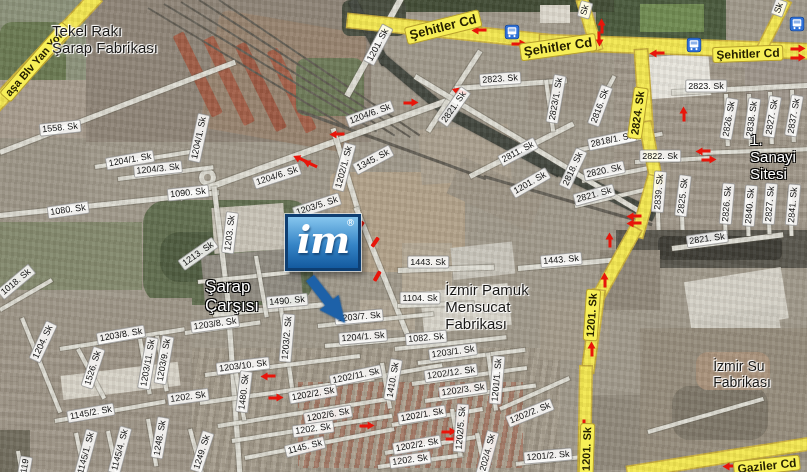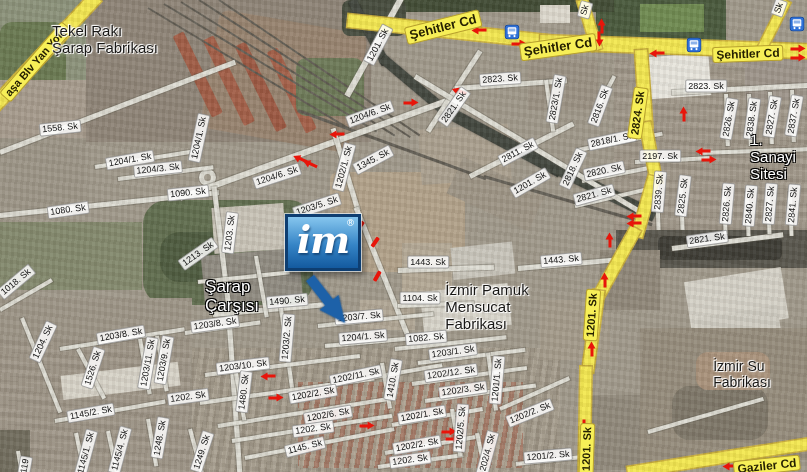--- a/index.html
+++ b/index.html
@@ -323,21 +323,21 @@
     <div class="lbl street" style="left: 410px; top: 460px; transform: translate(-50%, -50%) rotate(-8deg);">1202. Sk</div>
     <div class="lbl street" style="left: 487px; top: 455px; transform: translate(-50%, -50%) rotate(-75deg);">1202/4. Sk</div>
     <div class="lbl street" style="left: 548px; top: 456px; transform: translate(-50%, -50%) rotate(-5deg);">1201/2. Sk</div>
     <div class="lbl street" style="left: 518px; top: 152px; transform: translate(-50%, -50%) rotate(-28deg);">2811. Sk</div>
     <div class="lbl street" style="left: 530px; top: 183px; transform: translate(-50%, -50%) rotate(-30deg);">1201. Sk</div>
     <div class="lbl street" style="left: 378px; top: 45px; transform: translate(-50%, -50%) rotate(-62deg);">1201. Sk</div>
     <div class="lbl street" style="left: 454px; top: 107px; transform: translate(-50%, -50%) rotate(-55deg);">2821. Sk</div>
     <div class="lbl street" style="left: 500px; top: 79px; transform: translate(-50%, -50%) rotate(-4deg);">2823. Sk</div>
     <div class="lbl street" style="left: 556px; top: 99px; transform: translate(-50%, -50%) rotate(-80deg);">2823/1. Sk</div>
     <div class="lbl street" style="left: 600px; top: 106px; transform: translate(-50%, -50%) rotate(-70deg);">2816. Sk</div>
-    <div class="lbl street" style="left: 660px; top: 156px; transform: translate(-50%, -50%) rotate(0deg);">2197. Sk</div>
+    <div class="lbl street" style="left: 660px; top: 156px; transform: translate(-50%, -50%) rotate(0deg);">2822. Sk</div>
     <div class="lbl street" style="left: 706px; top: 86px; transform: translate(-50%, -50%) rotate(0deg);">2823. Sk</div>
     <div class="lbl street" style="left: 729px; top: 119px; transform: translate(-50%, -50%) rotate(-80deg);">2826. Sk</div>
     <div class="lbl street" style="left: 752px; top: 119px; transform: translate(-50%, -50%) rotate(-82deg);">2838. Sk</div>
     <div class="lbl street" style="left: 772px; top: 117px; transform: translate(-50%, -50%) rotate(-80deg);">2827. Sk</div>
     <div class="lbl street" style="left: 794px; top: 116px; transform: translate(-50%, -50%) rotate(-80deg);">2837. Sk</div>
     <div class="lbl street" style="left: 659px; top: 192px; transform: translate(-50%, -50%) rotate(-85deg);">2839. Sk</div>
     <div class="lbl street" style="left: 683px; top: 196px; transform: translate(-50%, -50%) rotate(-83deg);">2825. Sk</div>
     <div class="lbl street" style="left: 727px; top: 204px; transform: translate(-50%, -50%) rotate(-85deg);">2826. Sk</div>
     <div class="lbl street" style="left: 750px; top: 206px; transform: translate(-50%, -50%) rotate(-85deg);">2840. Sk</div>
     <div class="lbl street" style="left: 770px; top: 204px; transform: translate(-50%, -50%) rotate(-85deg);">2827. Sk</div>

